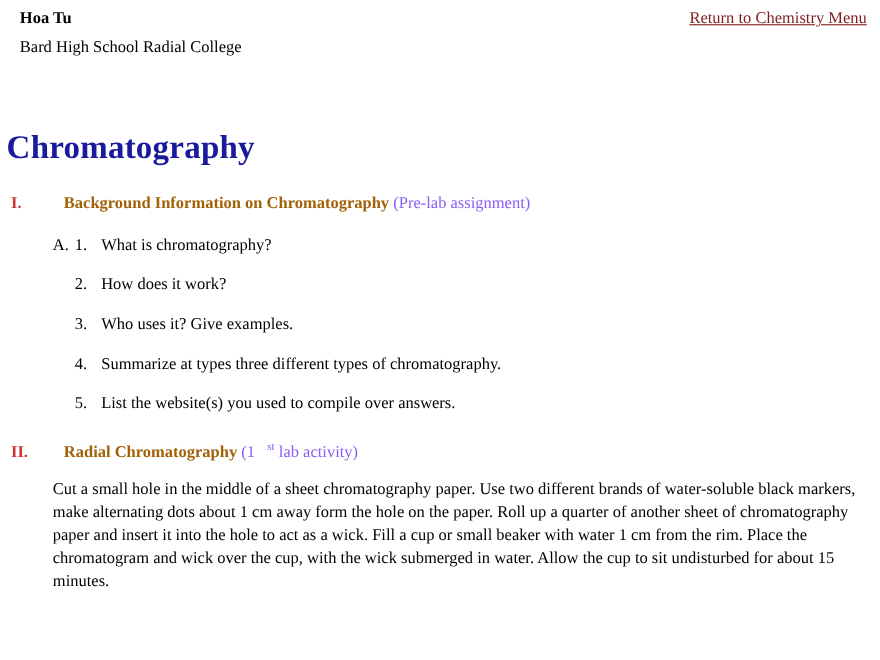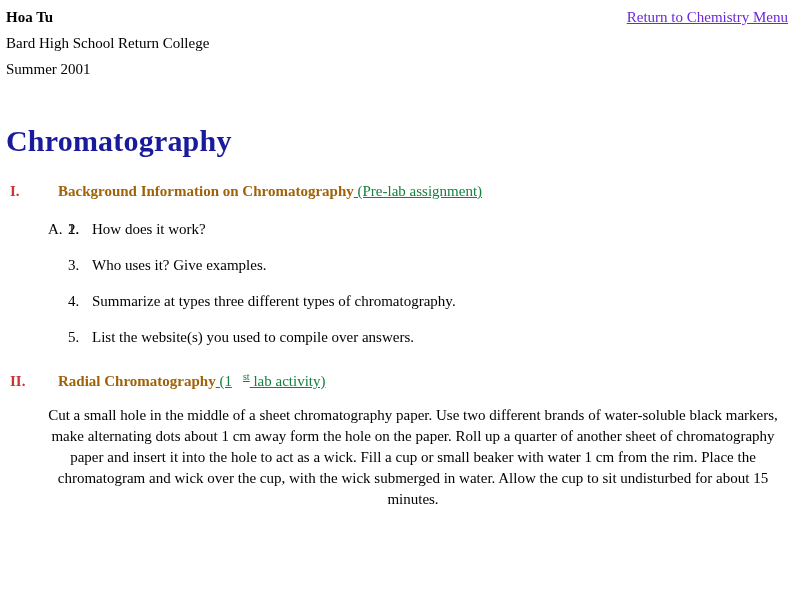--- a/index.html
+++ b/index.html
@@ -26,30 +26,31 @@
 
   
   .header {
     position: relative;
     min-height: 72px;
   }
   .hdr-line {
     line-height: 26px;
     font-size: 15px;
     white-space: nowrap;
+    margin-left: 12px;
   }
   .hdr-name {
     font-weight: bold;
     font-size: 15px;
   }
   .menu-link {
     position: absolute;
     top: 2px;
     right: 2px;
-    color: #6d28d9;
+    color: #7f1d1d;
     text-decoration: underline;
     font-size: 15px;
     line-height: 22px;
     cursor: pointer;
     white-space: nowrap;
   }
 
   
   .doc-title {
     color: #1a1a9c;
@@ -78,23 +79,22 @@
     left: 4px;
     top: 0;
     color: #cc3333;
     font-weight: bold;
   }
   .sec-title {
     color: #a16207;
     font-weight: bold;
   }
   .sec-paren {
-    color: #15803d;
+    color: #8b5cf6;
     font-weight: normal;
-    text-decoration: underline;
   }
   sup {
     font-size: 0.68em;
     vertical-align: super;
     line-height: 0;
     margin-left: 11px;
   }
 
   
   .sub-a {
@@ -123,48 +123,47 @@
     left: 62px;
     top: 0;
   }
 
   
   .body-par {
     margin: 13px 0 16px 42px;
     margin-right: 12px;
     line-height: 21px;
     font-size: 15px;
-    text-align: center;
+    text-align: left;
   }
 </style>
 </head>
 <body>
 
 <div class="page">
 
   <div class="header">
     <div class="hdr-line hdr-name">Hoa Tu</div>
-    <div class="hdr-line">Bard High School Return College</div>
-    <div class="hdr-line">Summer 2001</div>
+    <div class="hdr-line">Bard High School Radial College</div>
     <a class="menu-link" href="#">Return to Chemistry Menu</a>
   </div>
 
   <h1 class="doc-title">Chromatography</h1>
 
   <div class="section">
     <div class="sec-head">
       <span class="sec-num">I.</span><span class="sec-title">Background Information on Chromatography</span><span class="sec-paren"> (Pre-lab assignment)</span>
     </div>
 
     <div class="sub-a">
       <span class="marker">A.</span>
     </div>
 
     <div class="num-item">
-      <span class="marker">1.</span>
+      <span class="marker">1.</span><span>What is chromatography?</span>
     </div>
     <div class="num-item">
       <span class="marker">2.</span><span>How does it work?</span>
     </div>
     <div class="num-item">
       <span class="marker">3.</span><span>Who uses it?  Give examples.</span>
     </div>
     <div class="num-item">
       <span class="marker">4.</span><span>Summarize at types three different types of chromatography.</span>
     </div>

